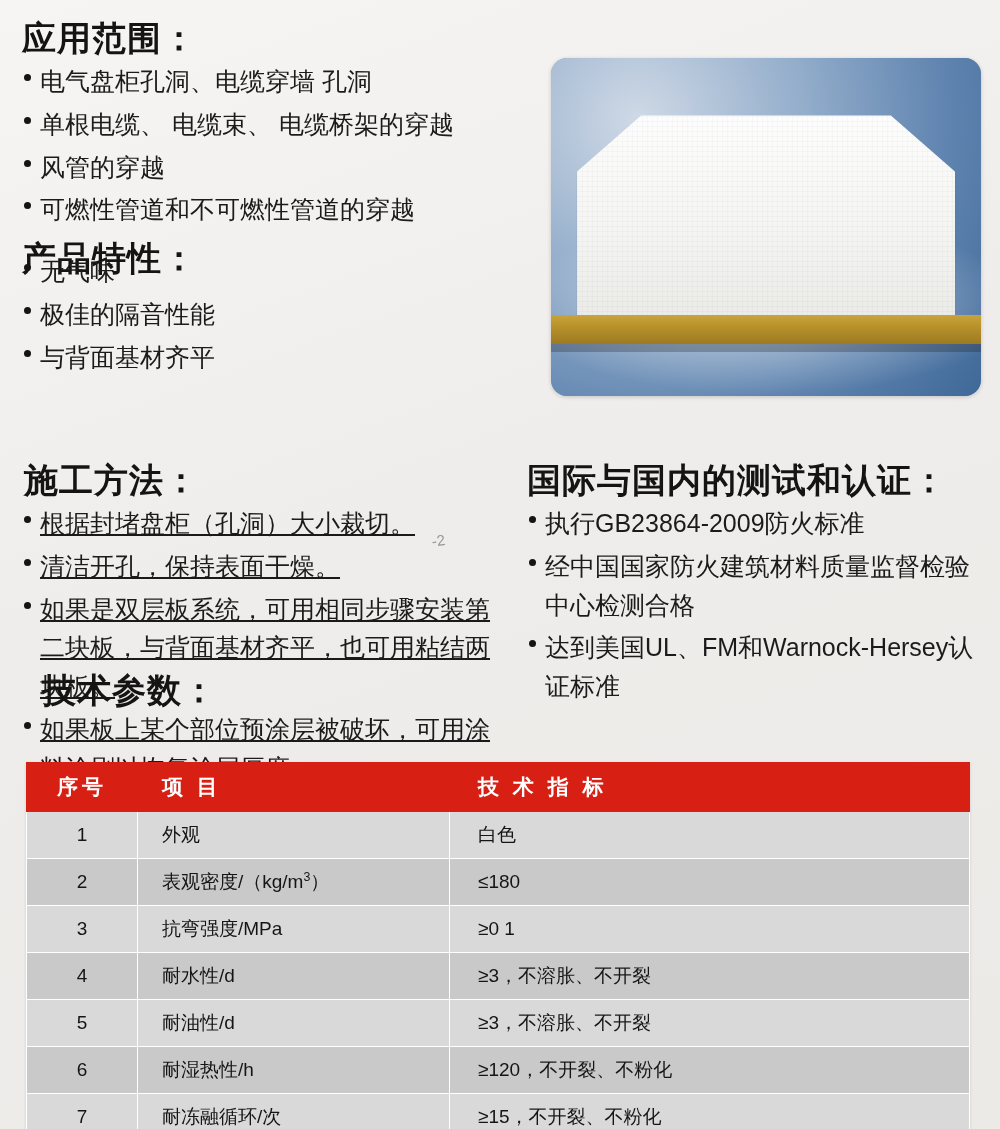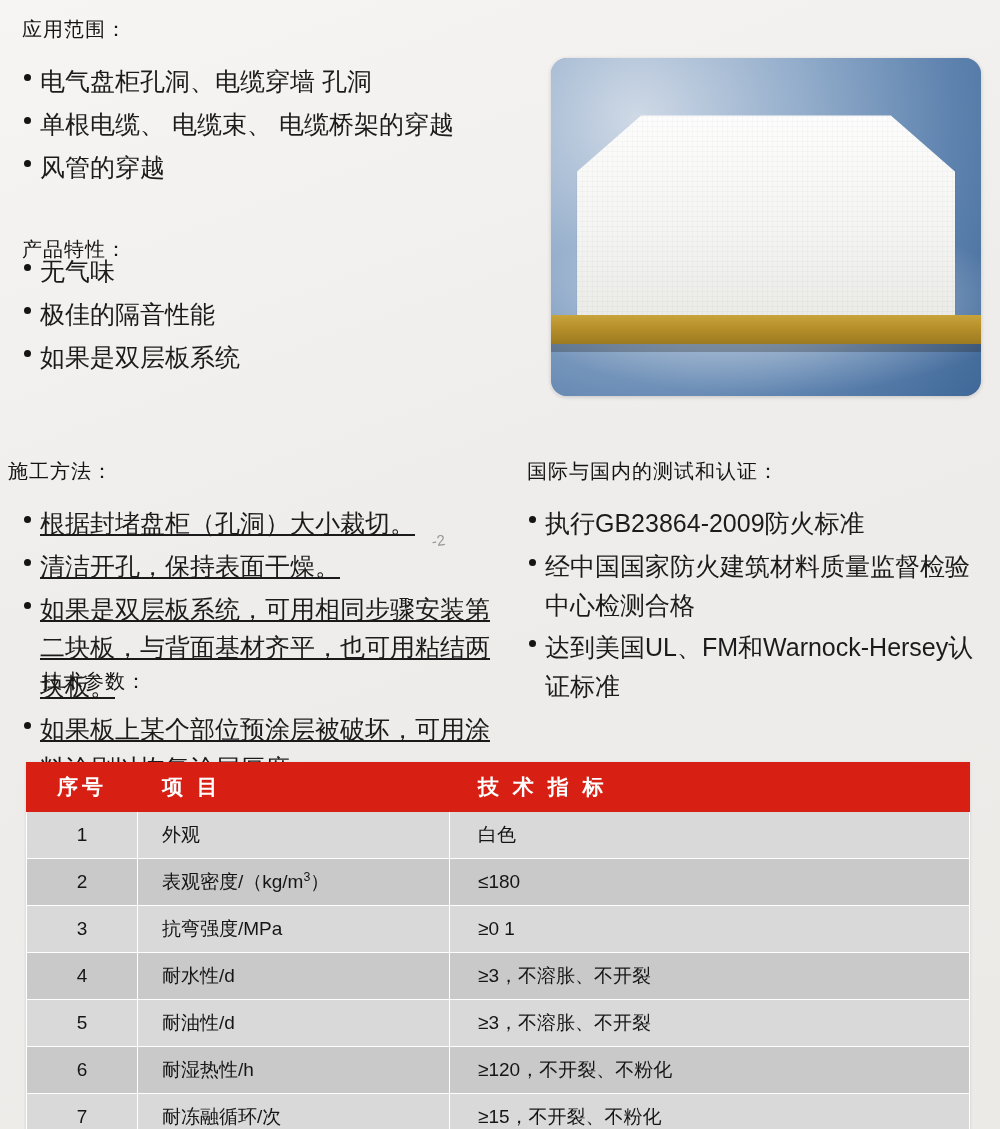--- a/index.html
+++ b/index.html
@@ -15,22 +15,22 @@
     position: relative;
     overflow: hidden;
   }
   .page {
     position: relative;
     width: 1000px;
     height: 1129px;
     background: linear-gradient(160deg, #f6f5f3 0%, #efedeb 45%, #eceae7 100%);
   }
   .section-title {
-    font-size: 20px;
-    font-weight: normal;
+    font-size: 34px;
+    font-weight: bold;
     letter-spacing: 1px;
     color: #141414;
   }
   .bullets {
     list-style: none;
     margin: 0;
     padding: 0;
   }
   .bullets li {
     position: relative;
@@ -113,21 +113,21 @@
   .band-shadow {
     position: absolute;
     left: 0;
     top: 84.5%;
     width: 100%;
     height: 2.5%;
     background: rgba(30,30,30,0.28);
   }
 
   
-  #method-title { position: absolute; left: 8px; top: 458px; }
+  #method-title { position: absolute; left: 24px; top: 458px; }
   #method-list  { position: absolute; left: 22px; top: 504px; width: 470px; text-decoration: underline; }
 
   #cert-title { position: absolute; left: 527px; top: 458px; }
   #cert-list  { position: absolute; left: 527px; top: 504px; width: 460px; }
 
   
   #tech-title { position: absolute; left: 22px; top: 668px; margin-left: 20px; }
   #tech-table {
     position: absolute;
     left: 26px;
@@ -173,27 +173,28 @@
 </head>
 <body>
 
 <div class="page">
 
   <div class="section-title" id="scope-title">应用范围：</div>
   <ul class="bullets" id="scope-list">
     <li>电气盘柜孔洞、电缆穿墙 孔洞</li>
     <li>单根电缆、 电缆束、 电缆桥架的穿越</li>
     <li>风管的穿越</li>
+    <li>可燃性管道和不可燃性管道的穿越</li>
   </ul>
 
   <div class="section-title" id="features-title">产品特性：</div>
   <ul class="bullets" id="features-list">
     <li>无气味</li>
     <li>极佳的隔音性能</li>
-    <li>如果是双层板系统</li>
+    <li>与背面基材齐平</li>
   </ul>
 
   <div id="product-photo">
     <div class="photo-bg"></div>
     <div class="photo-glow"></div>
     <div class="panel">
       <div class="panel-texture"></div>
     </div>
     <div class="gold-band"></div>
     <div class="band-shadow"></div>

